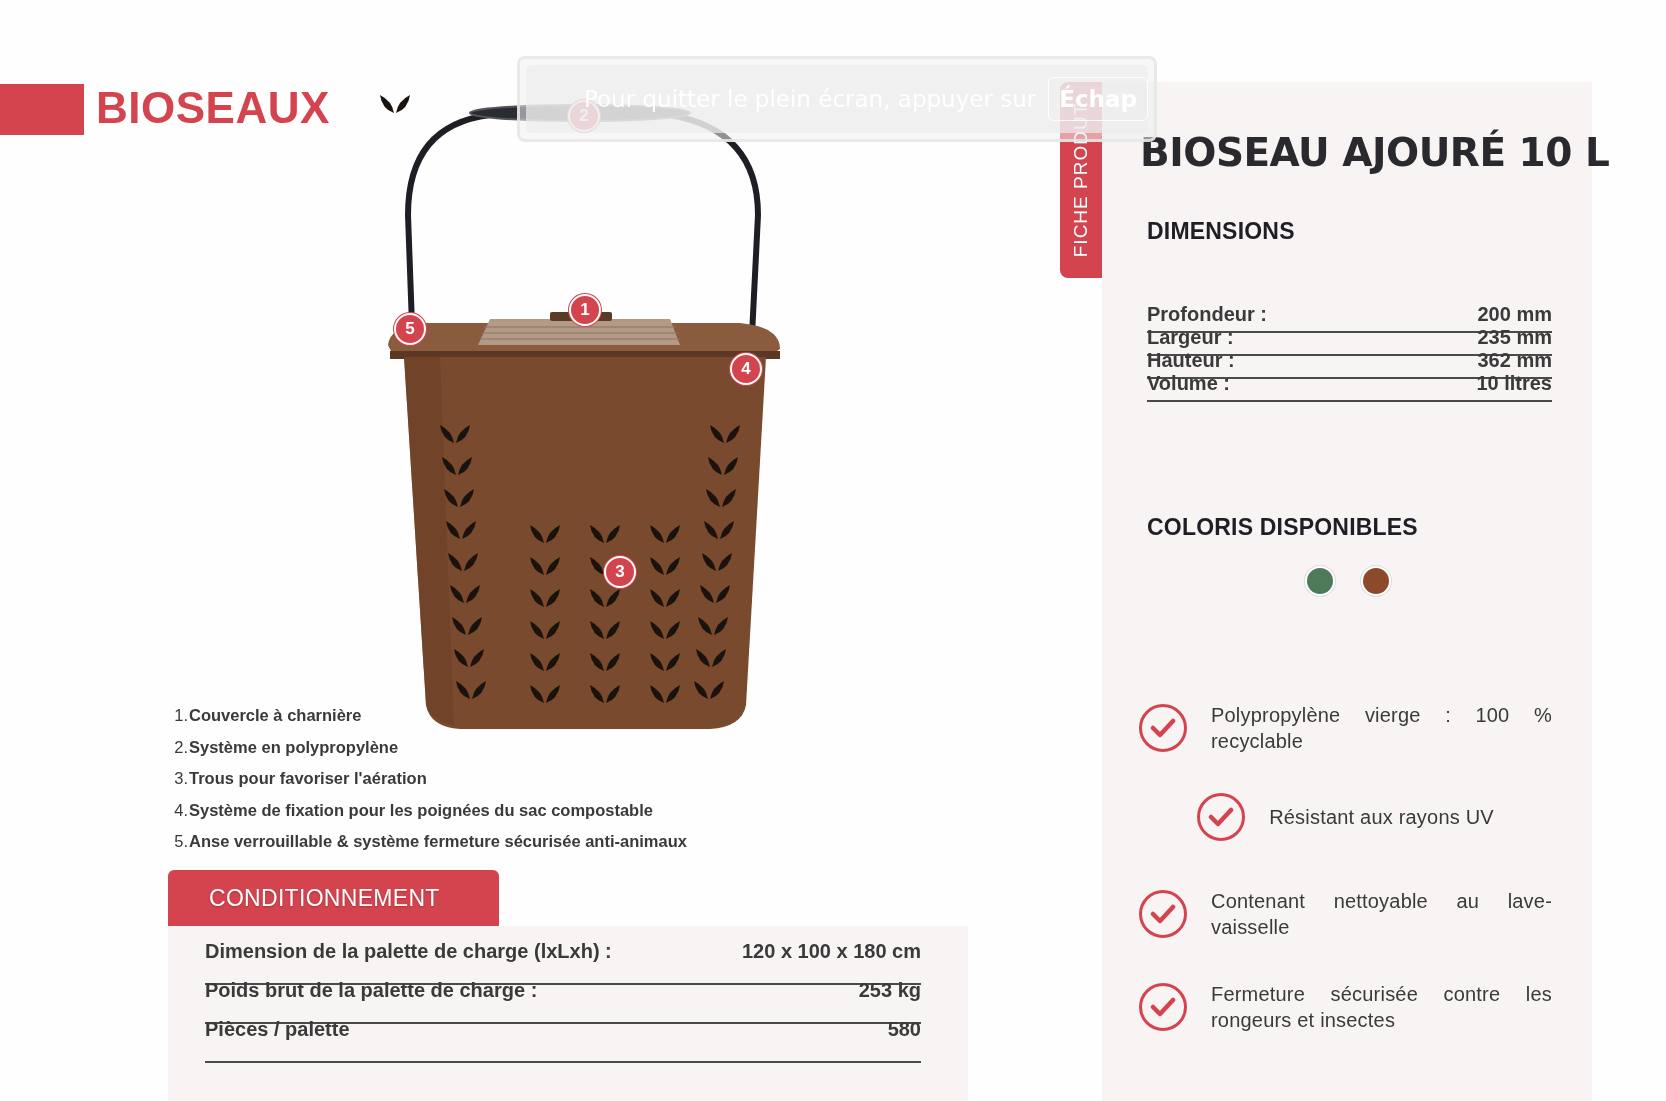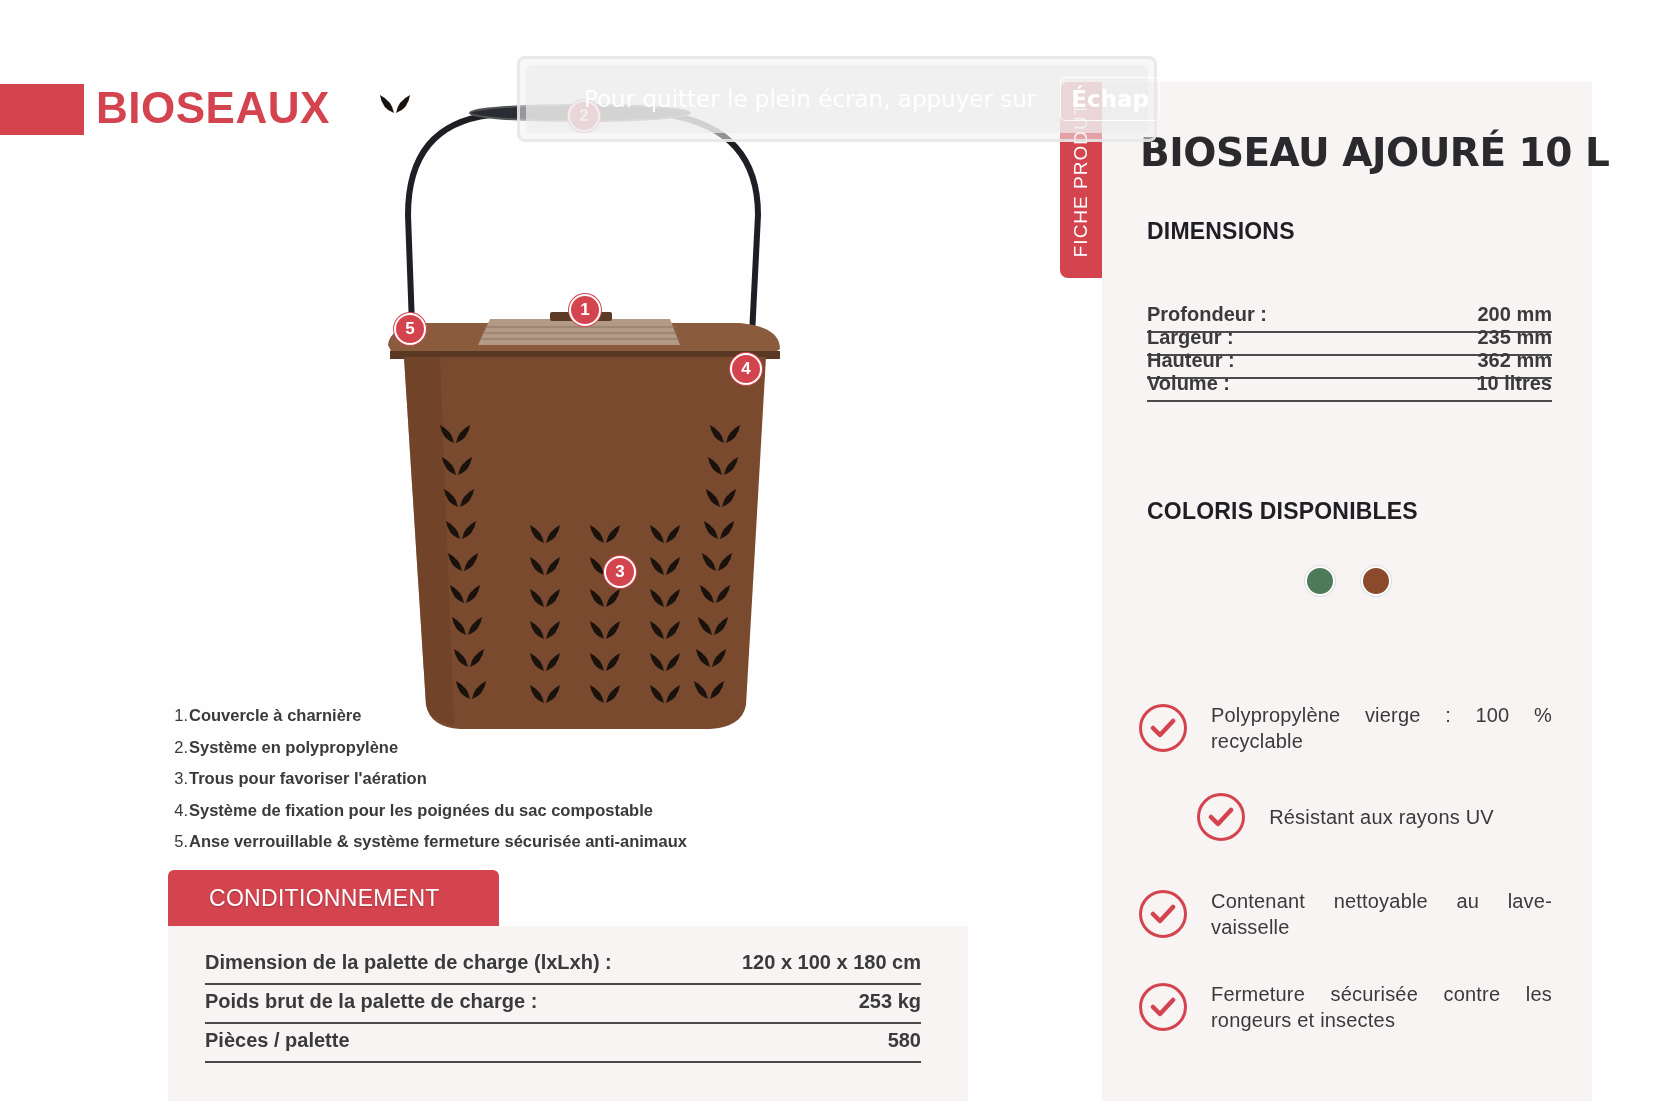--- a/index.html
+++ b/index.html
@@ -18,21 +18,21 @@
 
   
   .fs-toast {
     position: absolute; left: 517px; top: 56px; width: 640px; height: 86px;
     border: 3px solid rgba(230,230,230,0.85); border-radius: 8px;
     background: rgba(240,240,240,0.55);
   }
   .fs-toast-inner {
     position: absolute; left: 6px; top: 6px; right: 6px; bottom: 6px;
     border-radius: 5px; background: rgba(236,236,236,0.7);
-    display: flex; align-items: center; padding-left: 58px; gap: 24px;
+    display: flex; align-items: center; padding-left: 58px; gap: 12px;
   }
   .fs-text { color: rgba(255,255,255,0.95); font-size: 23px; font-family: "DejaVu Sans", sans-serif; white-space: nowrap; }
   .fs-key {
     color: #fff; font-weight: 700; font-size: 23px; font-family: "DejaVu Sans", sans-serif;
     border: 1.5px solid rgba(255,255,255,0.9); border-radius: 5px; padding: 8px 10px;
   }
 
   
   .product {
     position: absolute; left: 380px; top: 95px; width: 440px; height: 650px;
@@ -54,21 +54,21 @@
   .cond-tab {
     position: absolute; left: 168px; top: 870px; width: 331px; height: 56px;
     background: #d4444f; border-radius: 6px 6px 0 0; color: #fff;
     font-size: 23px; display: flex; align-items: center; padding-left: 41px; letter-spacing: 0.3px;
     text-shadow: 0 1px 2px rgba(0,0,0,0.25);
   }
   .cond-card { position: absolute; left: 168px; top: 926px; width: 800px; height: 175px; background: #f7f4f3; }
   .cond-table { position: absolute; left: 37px; top: 20px; width: 716px; }
   .cond-row {
     display: flex; justify-content: space-between; align-items: flex-end;
-    height: 39px; padding-bottom: 9px; border-bottom: 2px solid #4a4a4a; font-size: 20px; color: #3a3a3a;
+    height: 39px; padding-bottom: 20px; border-bottom: 2px solid #4a4a4a; font-size: 20px; color: #3a3a3a;
   }
   .cond-row .lbl, .cond-row .val { font-weight: 600; }
 
   
   .fiche-tab {
     position: absolute; left: 1060px; top: 82px; width: 42px; height: 196px;
     background: #d4444f; border-radius: 8px 0 0 8px;
     display: flex; align-items: center; justify-content: center;
   }
   .fiche-tab span {
@@ -236,21 +236,21 @@
       <div class="dim-row">
         <span class="lbl">Hauteur :</span>
         <span class="val">362 mm</span>
       </div>
       <div class="dim-row">
         <span class="lbl">Volume :</span>
         <span class="val">10 litres</span>
       </div>
     </div>
 
-    <div class="section-h" style="top:416px;">COLORIS DISPONIBLES</div>
+    <div class="section-h" style="top:432px;">COLORIS DISPONIBLES</div>
     <div class="swatches">
       <div class="swatch" style="background:#4f7a5a;"></div>
       <div class="swatch" style="background:#8b4a2b;"></div>
     </div>
 
     <ul class="benefits">
       <li class="benefit">
         <span class="check">
           <svg width="26" height="20" viewBox="0 0 26 20">
               <path d="M3 10 L10 17 L23 3" fill="none" stroke="#d4444f" stroke-width="4.5" stroke-linecap="round" stroke-linejoin="round"></path>

